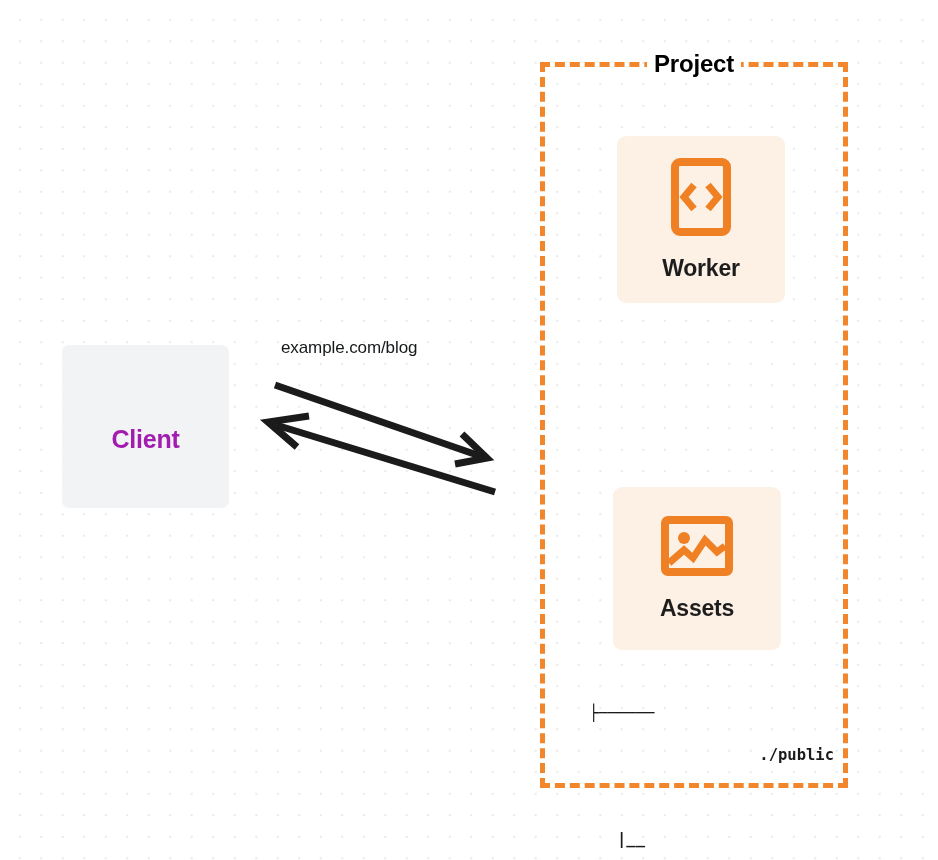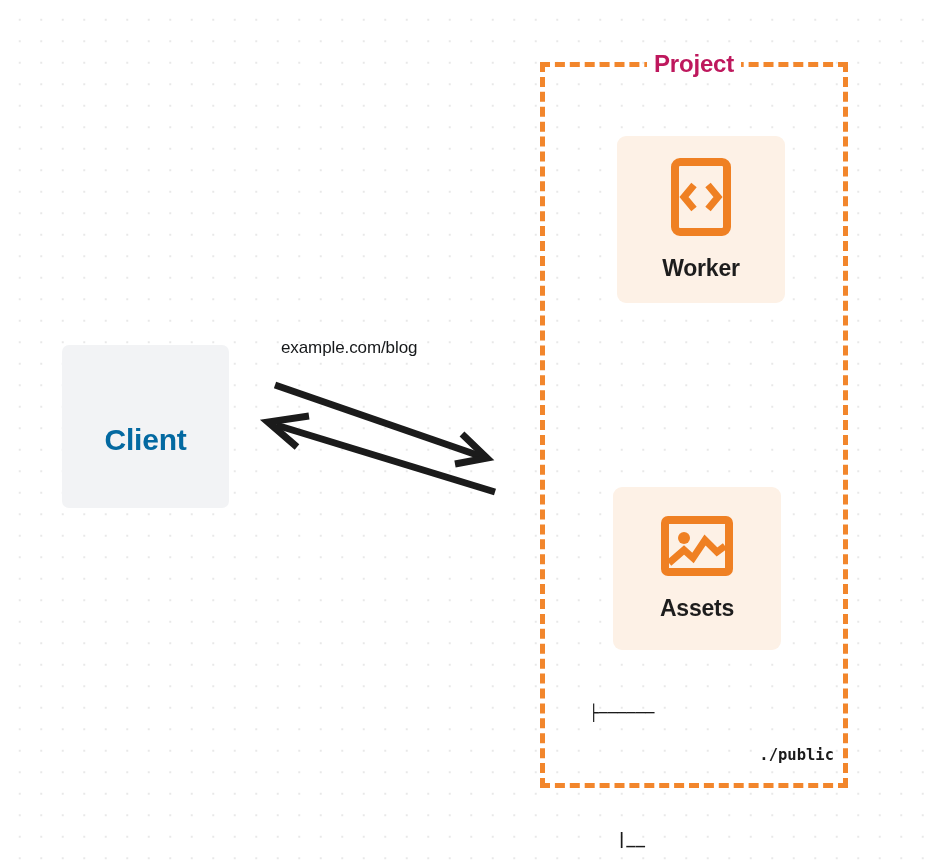--- a/index.html
+++ b/index.html
@@ -32,23 +32,23 @@
     top: 345px;
     width: 167px;
     height: 163px;
     background: #f2f3f5;
     border-radius: 7px;
     display: flex;
     align-items: center;
     justify-content: center;
   }
   #client-node .node-label {
-    font-size: 30px;
-    font-weight: bold;
-    color: #0369a1;
+    font-size: 25px;
+    font-weight: bold;
+    color: #a21caf;
     letter-spacing: -0.2px;
     margin-top: 26px;
   }
 
   
   #connection-label {
     position: absolute;
     left: 281px;
     top: 338px;
     font-size: 17px;
@@ -81,21 +81,21 @@
   }
   #project-title {
     position: absolute;
     left: 50%;
     top: -17px;
     transform: translateX(-50%);
     background: #ffffff;
     padding: 0 7px;
     font-size: 24px;
     font-weight: bold;
-    color: #be185d;
+    color: #000000;
     letter-spacing: -0.2px;
     white-space: nowrap;
     text-align: right;
   }
 
   
   .service-card {
     position: absolute;
     width: 168px;
     background: #fdf1e6;

